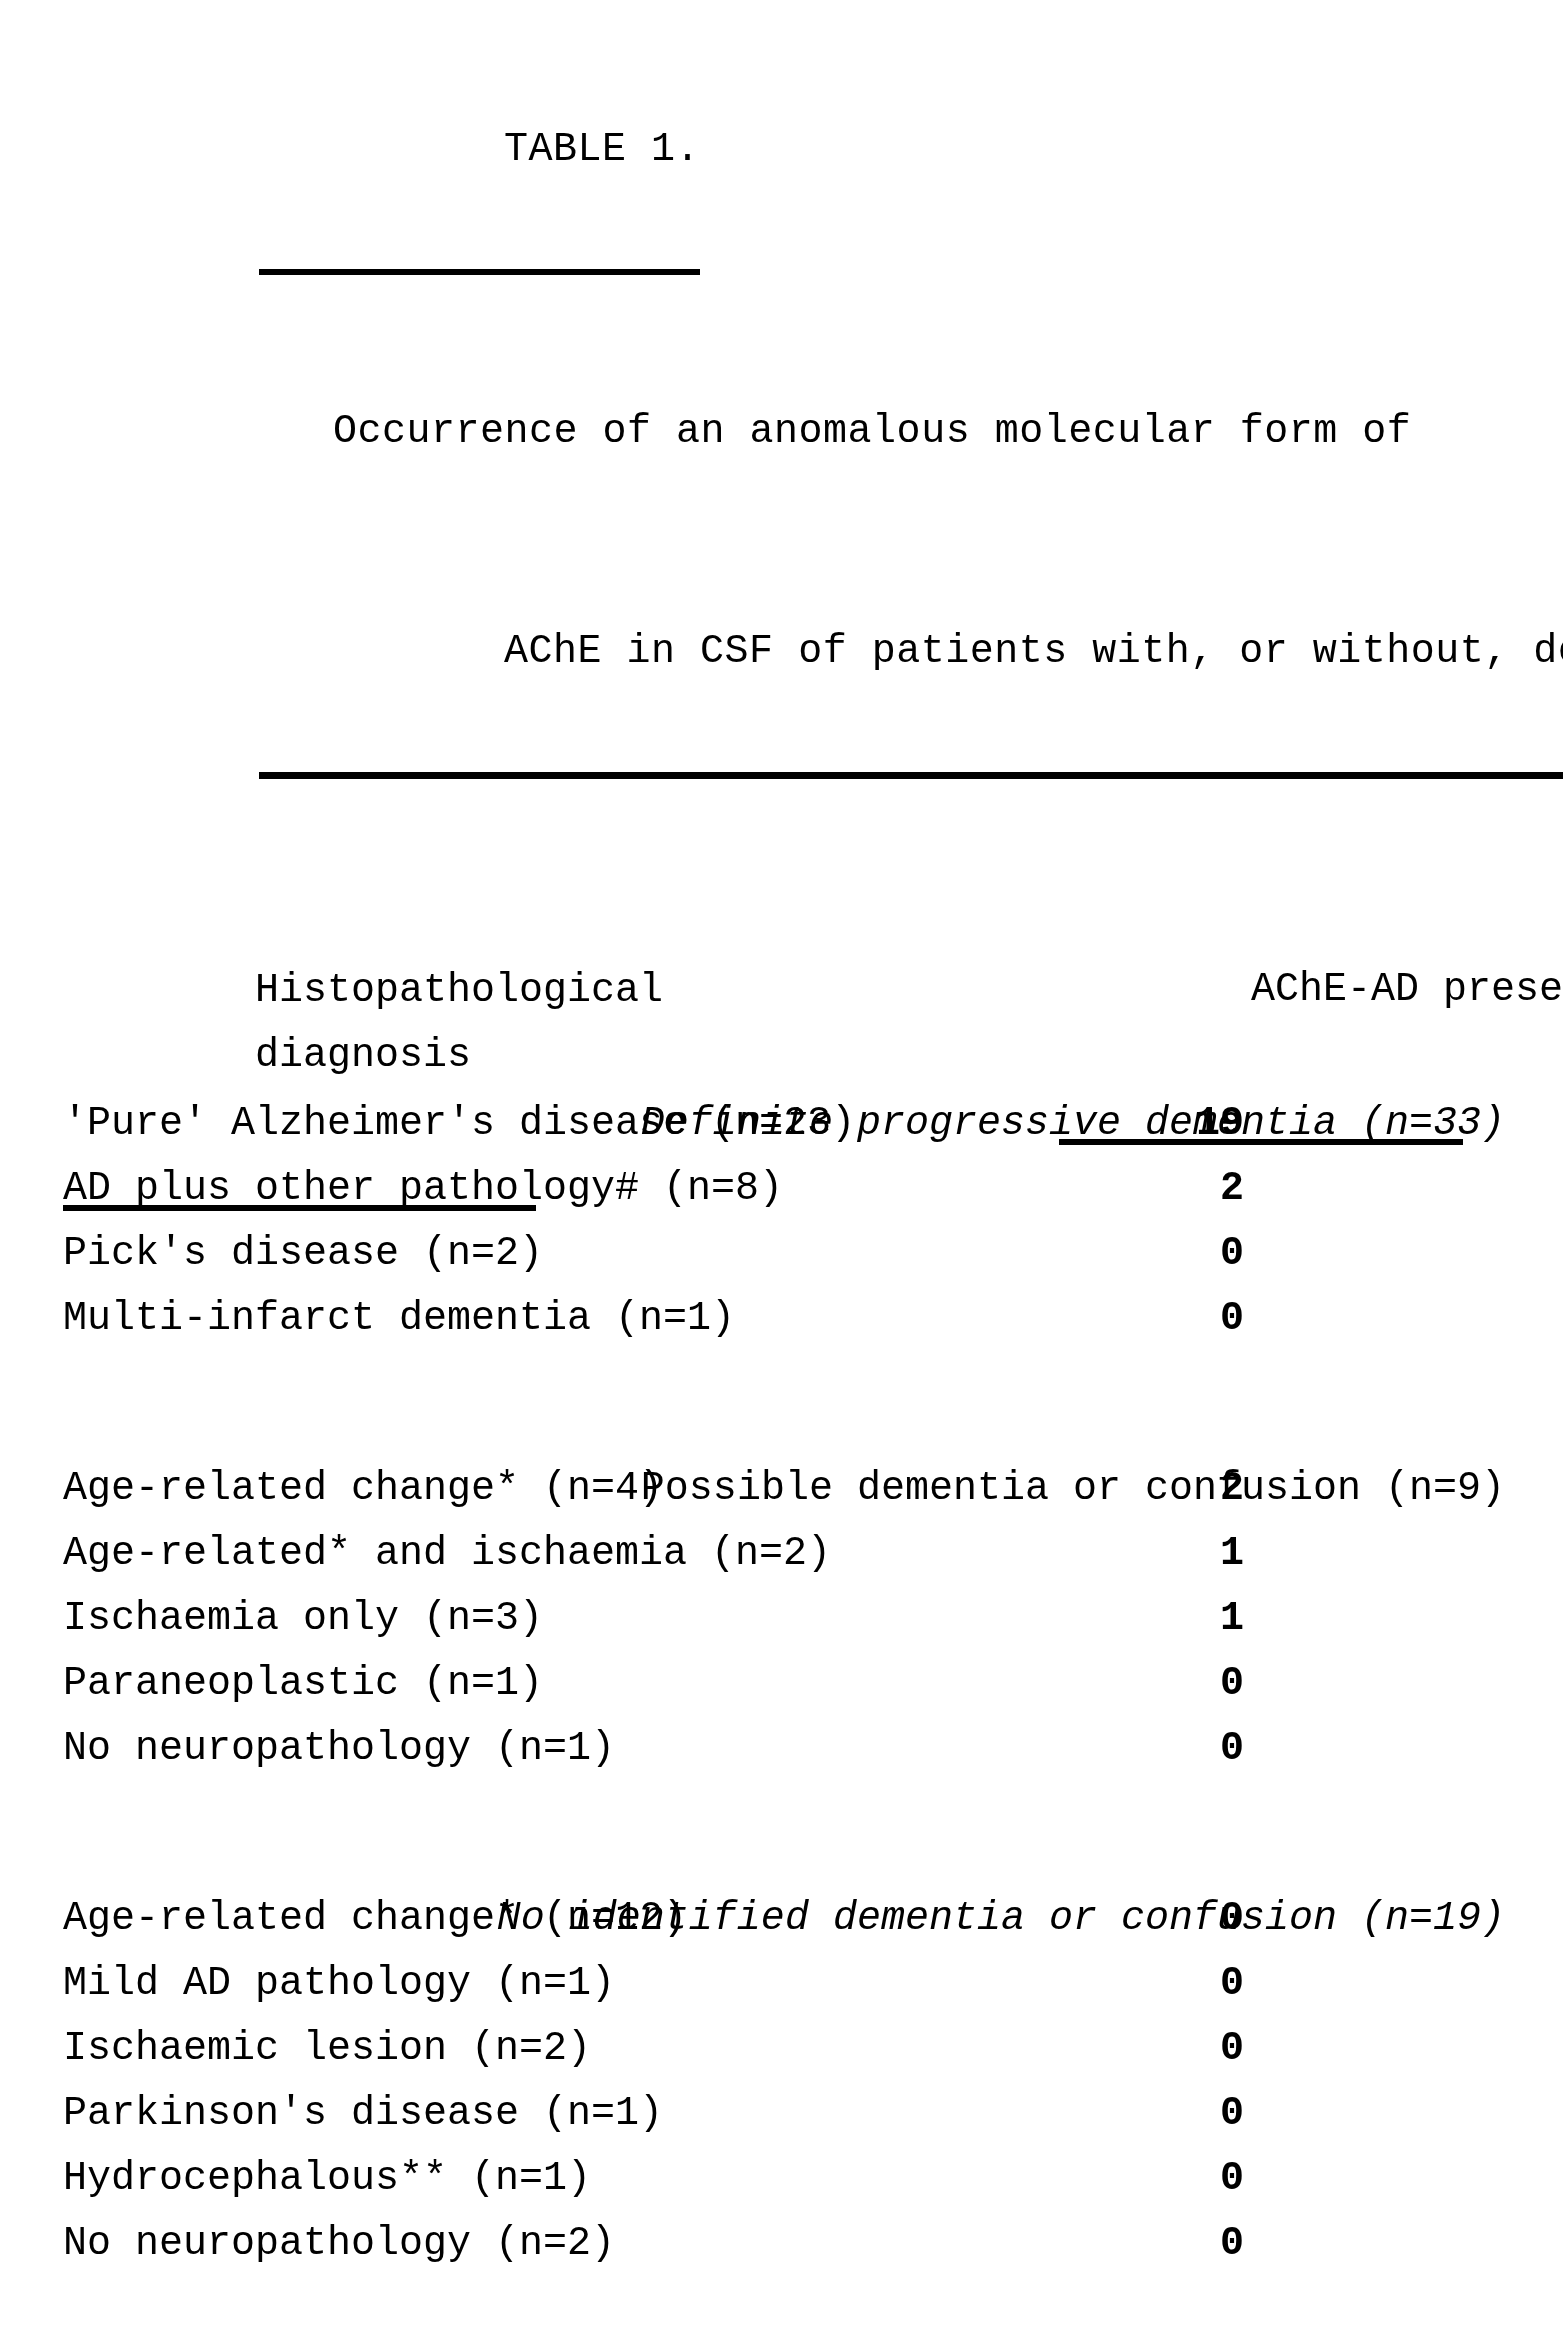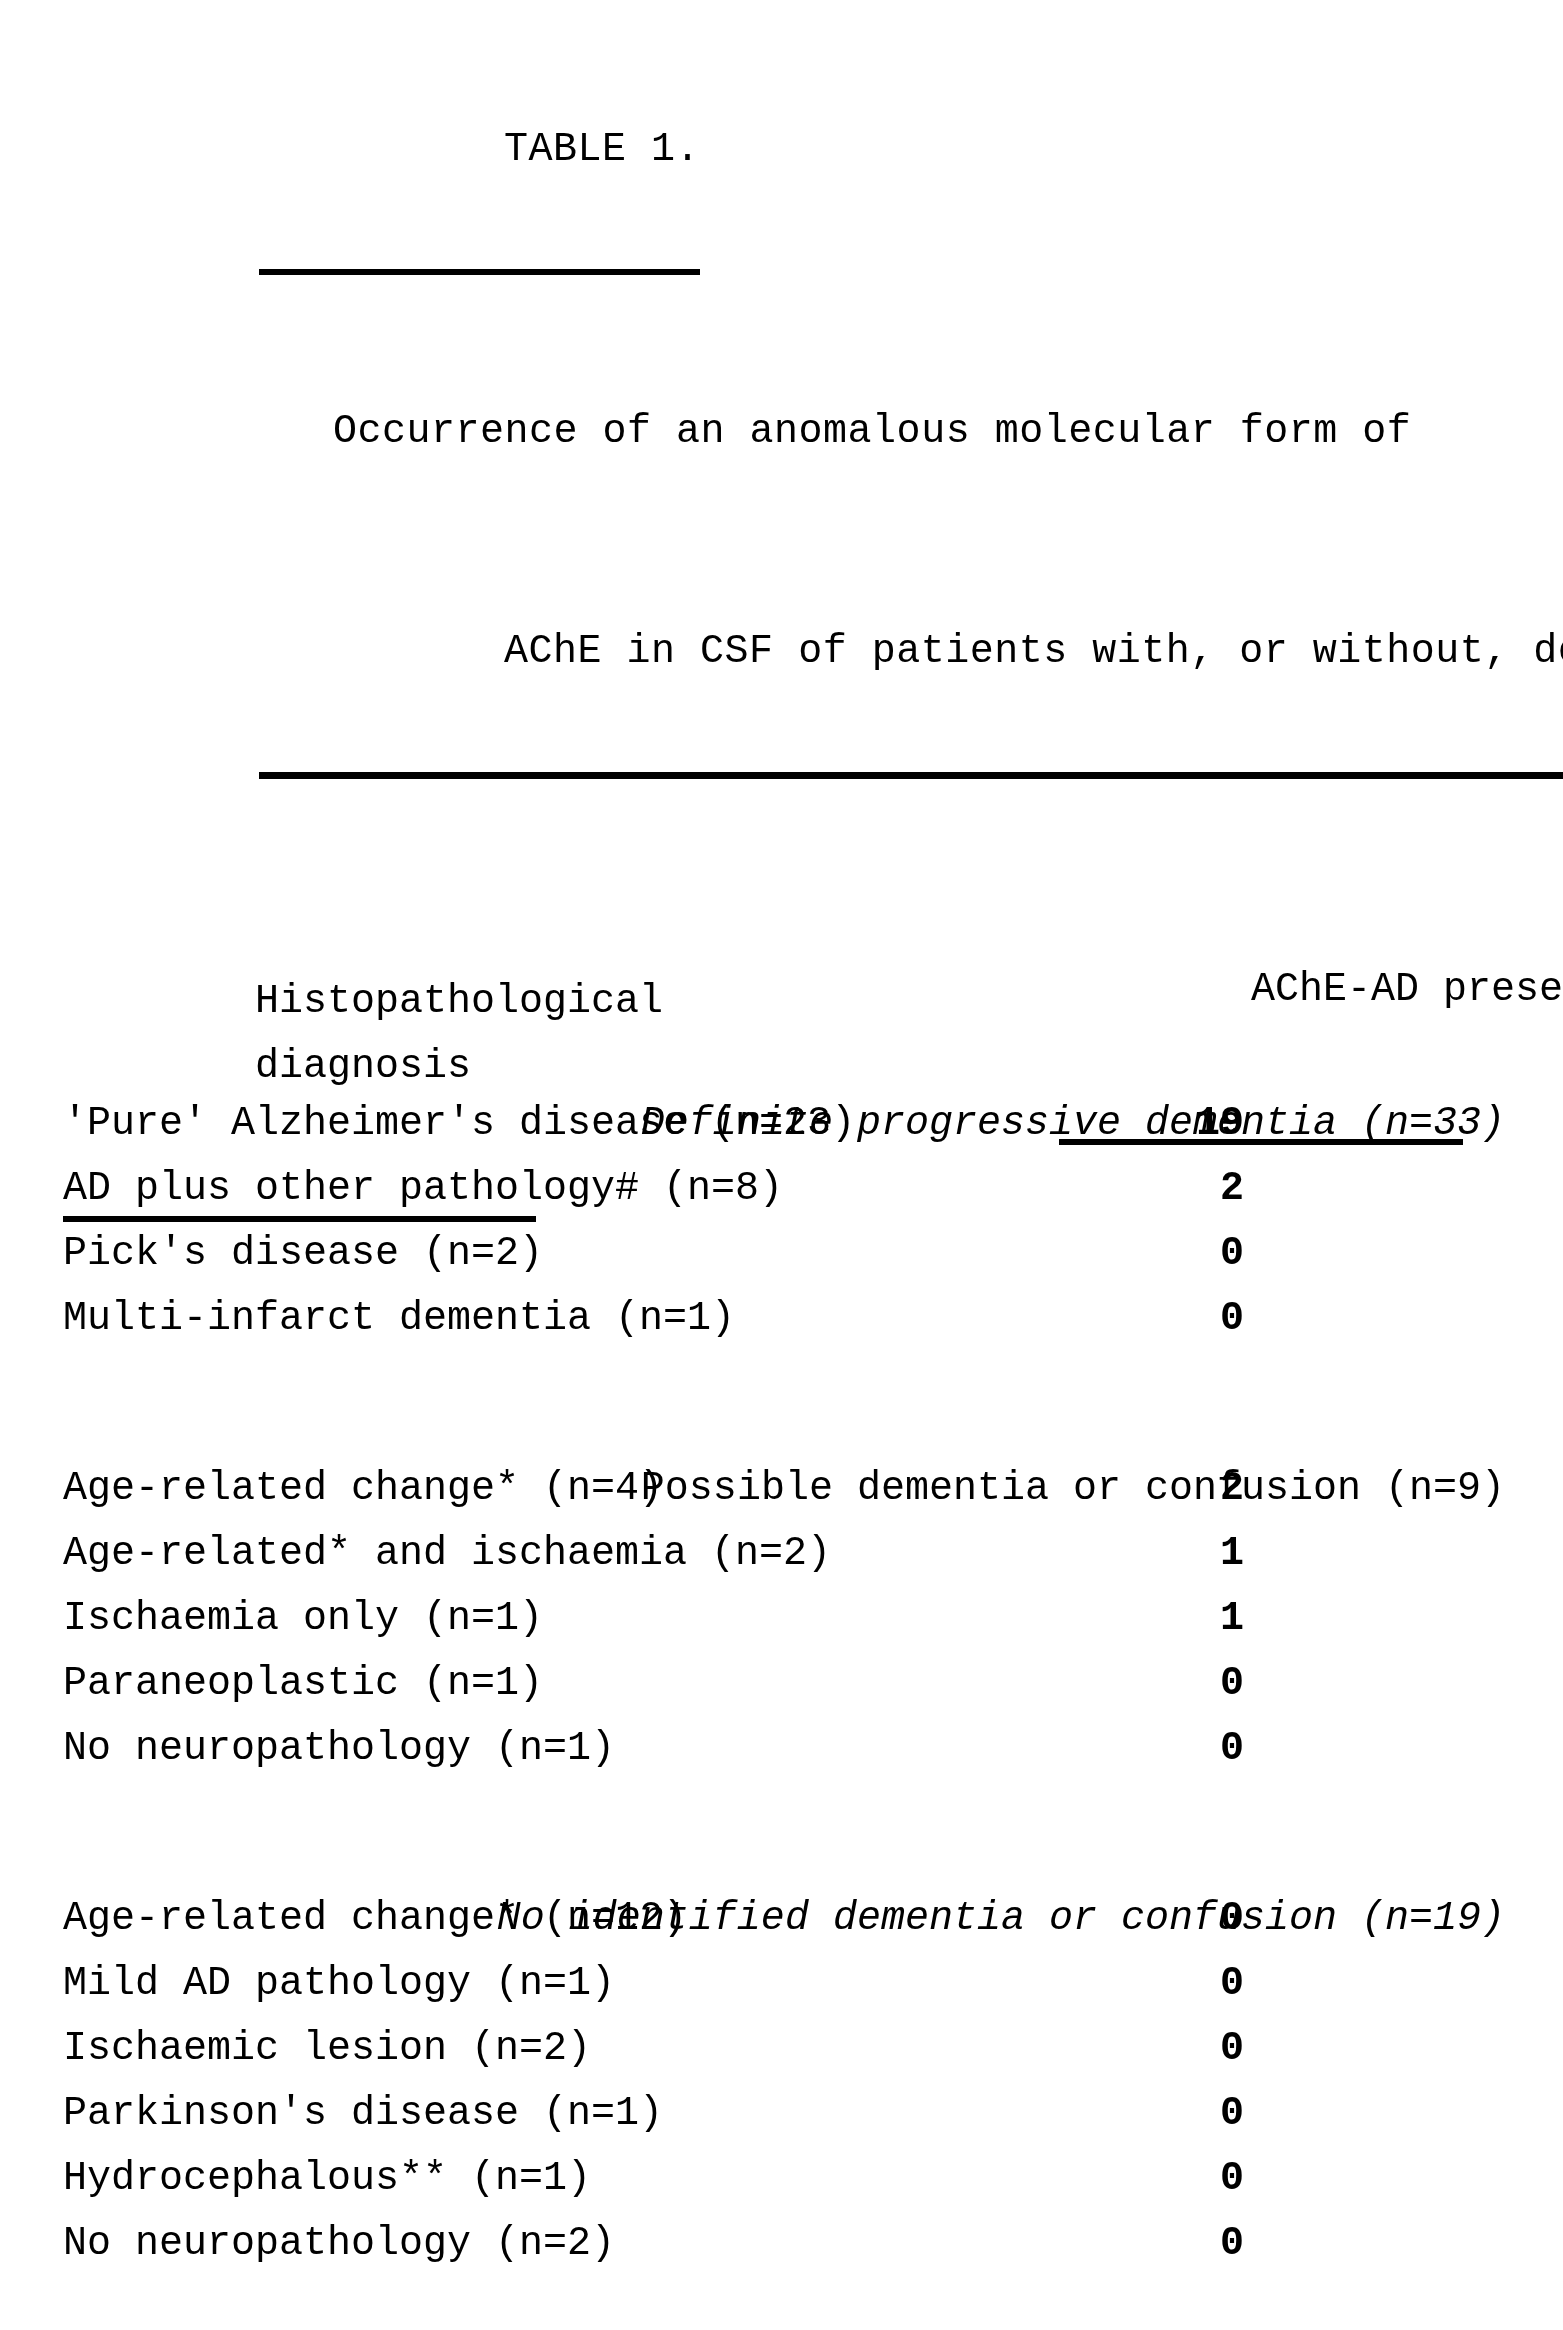--- a/index.html
+++ b/index.html
@@ -63,21 +63,21 @@
   .spacer-md { height: 40px; }
   .spacer-lg { height: 58px; }
 
   
   .hdr-row {
     position: relative;
     height: 65px;
   }
   .hdr-left {
     position: absolute;
-    left: 0; top: 12px;
+    left: 0; top: 1px;
     font-size: 40px;
     line-height: 65px;
     white-space: pre;
   }
   .hdr-right {
     position: absolute;
     left: 996px; top: 0;
     font-size: 40px;
     line-height: 65px;
     white-space: pre;
@@ -186,21 +186,21 @@
     </div>
     <div class="row">
       <span class="rlabel">Age-related change* (n=4)</span>
       <span class="rvalue">2</span>
     </div>
     <div class="row">
       <span class="rlabel">Age-related* and ischaemia (n=2)</span>
       <span class="rvalue">1</span>
     </div>
     <div class="row">
-      <span class="rlabel">Ischaemia only (n=1)</span>
+      <span class="rlabel">Ischaemia only (n=3)</span>
       <span class="rvalue">1</span>
     </div>
     <div class="row">
       <span class="rlabel">Paraneoplastic (n=1)</span>
       <span class="rvalue">0</span>
     </div>
     <div class="row">
       <span class="rlabel">No neuropathology (n=1)</span>
       <span class="rvalue">0</span>
     </div>

